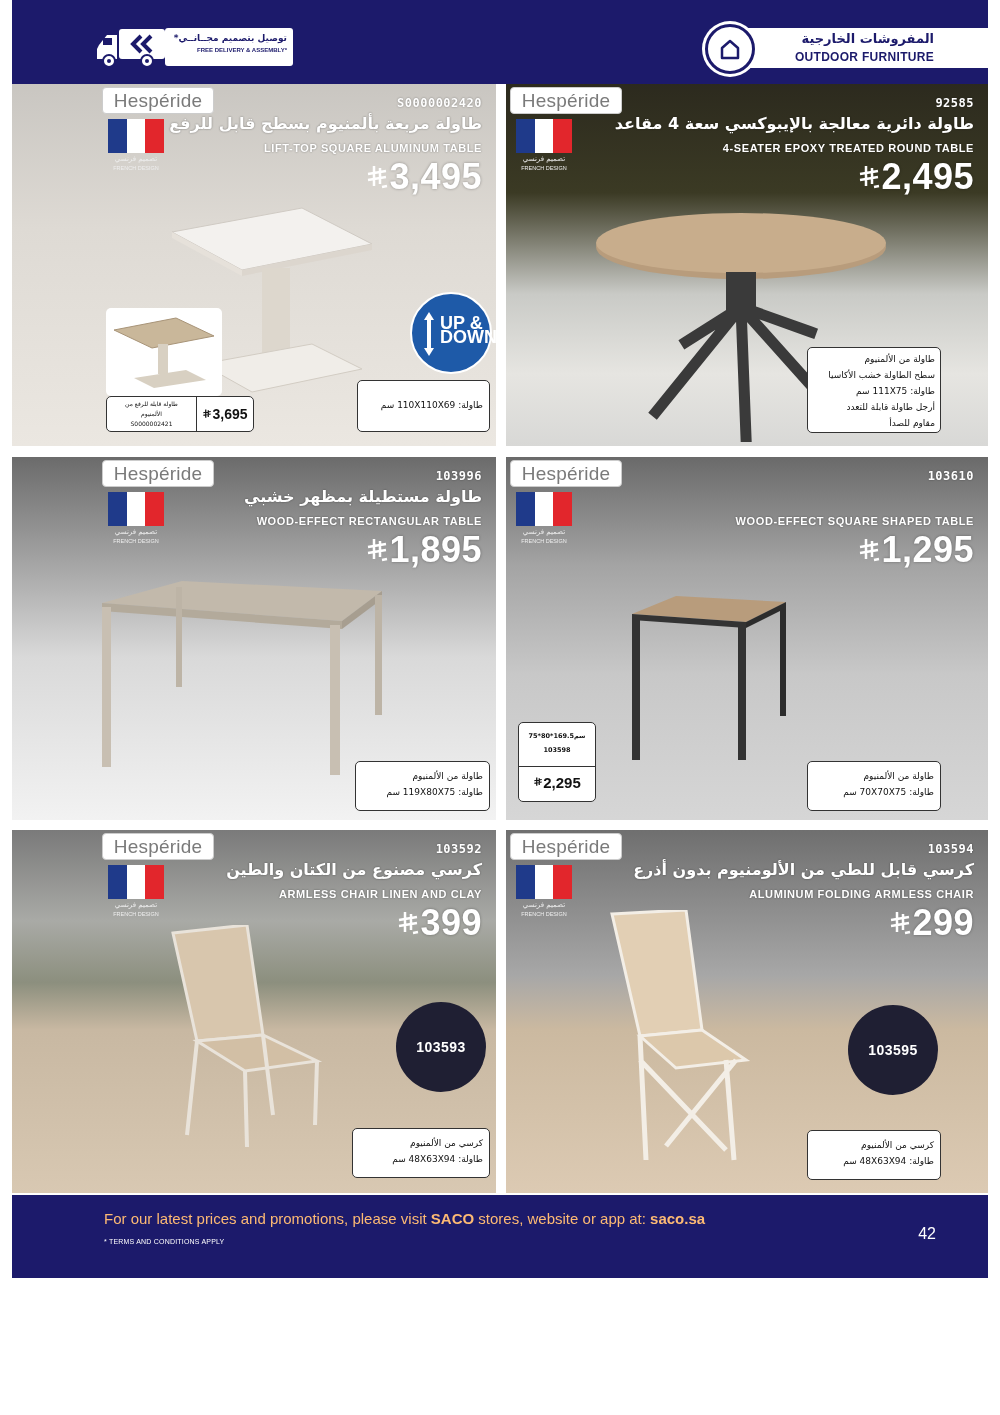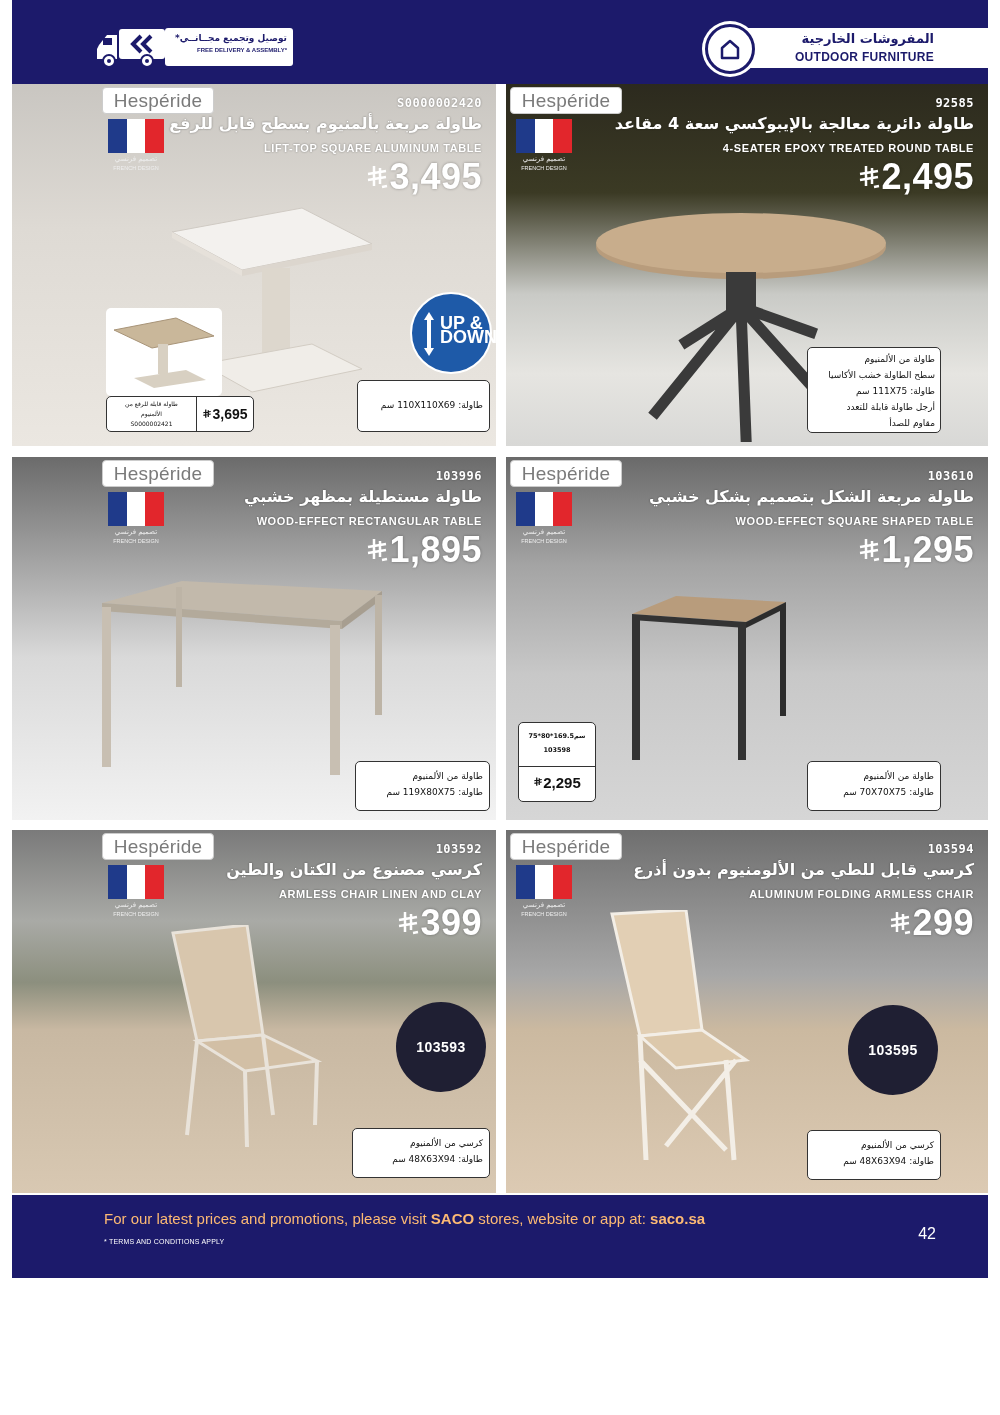--- a/index.html
+++ b/index.html
@@ -83,21 +83,21 @@
       <rect x="24" y="2" width="46" height="30" rx="3" fill="#fff"></rect>
       <path d="M4 18 L12 8 L22 8 L22 32 L2 32 L2 22 Z" fill="#fff"></path>
       <rect x="8" y="11" width="9" height="7" fill="#1c1a6b"></rect>
       <path d="M46 9 L38 17 L46 25 M56 9 L48 17 L56 25" stroke="#1c1a6b" stroke-width="4" fill="none"></path>
       <circle cx="14" cy="34" r="6" fill="#fff" stroke="#1c1a6b" stroke-width="2"></circle>
       <circle cx="14" cy="34" r="2" fill="#1c1a6b"></circle>
       <circle cx="52" cy="34" r="6" fill="#fff" stroke="#1c1a6b" stroke-width="2"></circle>
       <circle cx="52" cy="34" r="2" fill="#1c1a6b"></circle>
     </svg>
     <div class="delivery-box">
-      <span class="delivery-ar">توصيل وتجميع مجــانــي*</span>
+      <span class="delivery-ar">توصيل بتصميم مجــانــي*</span>
       <span class="delivery-en">FREE DELIVERY &amp; ASSEMBLY*</span>
     </div>
   </div>
   <div class="category-bar">
     <span class="cat-ar">المفروشات الخارجية</span>
     <span class="cat-en">OUTDOOR FURNITURE</span>
   </div>
   <div class="home-circle">
     <svg width="24" height="24" viewBox="0 0 24 24">
         <path d="M4 21 L4 11 L12 4 L20 11 L20 21 Z" fill="none" stroke="#1c1a6b" stroke-width="2.5" stroke-linejoin="round"></path>
@@ -230,21 +230,20 @@
   <div class="panel p4">
     <div class="brand" style="left:4px">Hespéride</div>
     <div class="flag" style="left:10px">
         <span class="b"></span>
         <span class="w"></span>
         <span class="r"></span>
       </div>
     <div class="design-ar" style="left:10px">تصميم فرنسي</div>
     <div class="design-en" style="left:6px">FRENCH DESIGN</div>
     <div class="sku">103610</div>
-    <div class="name-ar">طاولة مربعة الشكل بتصميم بشكل خشبي</div>
     <div class="name-en">WOOD-EFFECT SQUARE SHAPED TABLE</div>
     <div class="price">
       <svg class="riyal" viewBox="0 0 24 26">
           <path d="M9 2 L9 22 M15 4 L15 20 M3 10 L21 7 M3 16 L21 13 M17 23 L22 22" stroke="#fff" stroke-width="2.5" fill="none"></path>
         </svg>
       <span class="price-val">1,295</span>
     </div>
     <svg class="shape" style="left:120px;top:135px" width="170" height="170" viewBox="0 0 170 170">
       <polygon points="6,22 50,4 160,10 120,30" fill="#b89c7c"></polygon>
       <polygon points="6,22 120,30 120,36 6,28" fill="#333"></polygon>

